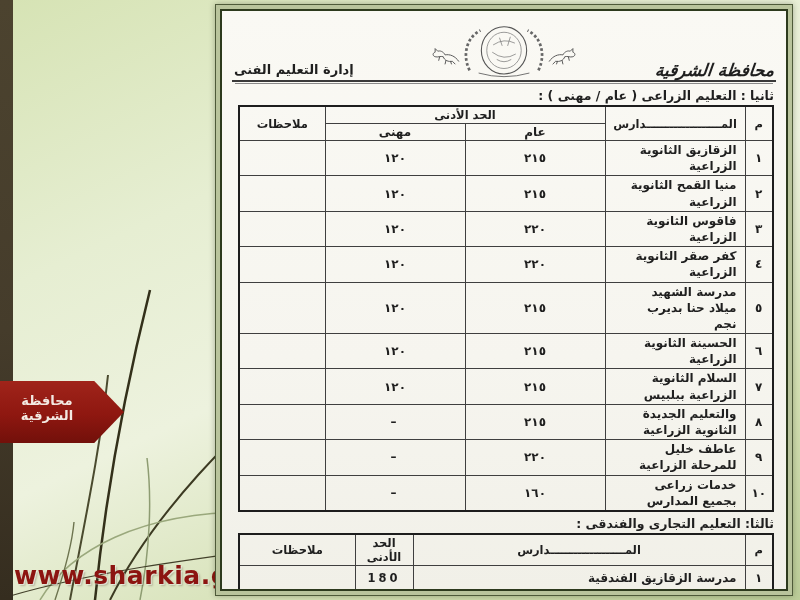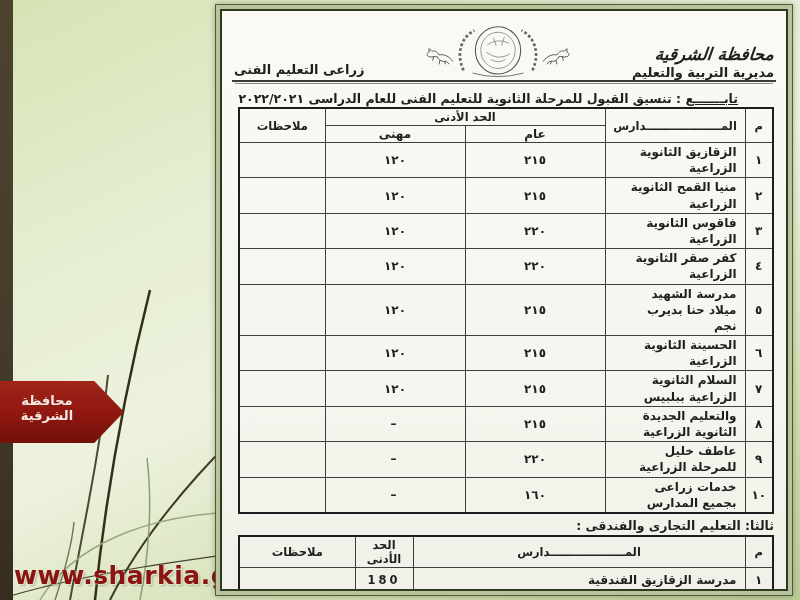--- a/index.html
+++ b/index.html
@@ -74,51 +74,47 @@
 
   <div class="site-url">www.sharkia.gov.eg</div>
 
   <div class="doc-frame">
     <div class="doc-inner">
       <div class="paper">
 
         <div class="doc-header">
           <div>
             <div class="gov-name">محافظة الشرقية</div>
-            <div class="dir-name">مديرية التربية والتعليم</div>
           </div>
           <svg class="emblem" viewBox="0 0 180 64">
             <g>
               <path d="M52 50 C44 34 48 14 64 6" stroke="#666" stroke-width="3" stroke-dasharray="3 2.5" fill="none"></path>
               <path d="M128 50 C136 34 132 14 116 6" stroke="#666" stroke-width="3" stroke-dasharray="3 2.5" fill="none"></path>
             </g>
             <g>
               <ellipse cx="90" cy="28" rx="25" ry="26" stroke="#555" stroke-width="1.2" fill="none"></ellipse>
               <ellipse cx="90" cy="28" rx="19" ry="20" stroke="#777" stroke-width="0.8" fill="none"></ellipse>
               <path d="M78 22 q12 -8 24 -2 M77 30 q13 10 26 2 M85 14 l3 9 M97 13 l-3 10 M82 38 q8 5 16 0" stroke="#777" stroke-width="0.8" fill="none"></path>
               <path d="M62 53 q28 8 56 0" stroke="#666" stroke-width="1" fill="none"></path>
             </g>
             <g transform="translate(42,24) scale(-1,1)">
               <path d="M2 16 C6 10 12 8 17 9 C19 5 23 4 25 5 L28 2 L28 6 C31 7 31 10 28 11 C25 12 22 10 19 11 C18 15 13 17 9 16 L6 19 M11 16 L10 19 M16 15 L17 19 M23 11 L24 15" stroke="#5a5a5a" stroke-width="1.1" fill="none" stroke-linecap="round"></path>
             </g>
             <g transform="translate(138,24)">
               <path d="M2 16 C6 10 12 8 17 9 C19 5 23 4 25 5 L28 2 L28 6 C31 7 31 10 28 11 C25 12 22 10 19 11 C18 15 13 17 9 16 L6 19 M11 16 L10 19 M16 15 L17 19 M23 11 L24 15" stroke="#5a5a5a" stroke-width="1.1" fill="none" stroke-linecap="round"></path>
             </g>
           </svg>
           <div>
-            <div class="dept-name">زراعى التعليم الفنى</div>
+            <div class="dept-name">إدارة التعليم الفنى</div>
           </div>
         </div>
         <div class="hdr-rule"></div>
 
-        <div class="doc-title">
-          <span class="uline">تابـــــــع</span>
-          <span>: تنسيق القبول للمرحلة الثانوية للتعليم الفنى للعام الدراسى ٢٠٢٢/٢٠٢١</span>
-        </div>
-
+
+        <div class="sec-heading">ثانيا : التعليم الزراعى ( عام / مهنى ) :</div>
 
         <table class="t1">
           <thead>
             <tr>
               <th class="c-num" rowspan="2">م</th>
               <th rowspan="2">المـــــــــــــــــــدارس</th>
               <th colspan="2">الحد الأدنى</th>
               <th class="c-notes" rowspan="2">ملاحظات</th>
             </tr>
             <tr>

